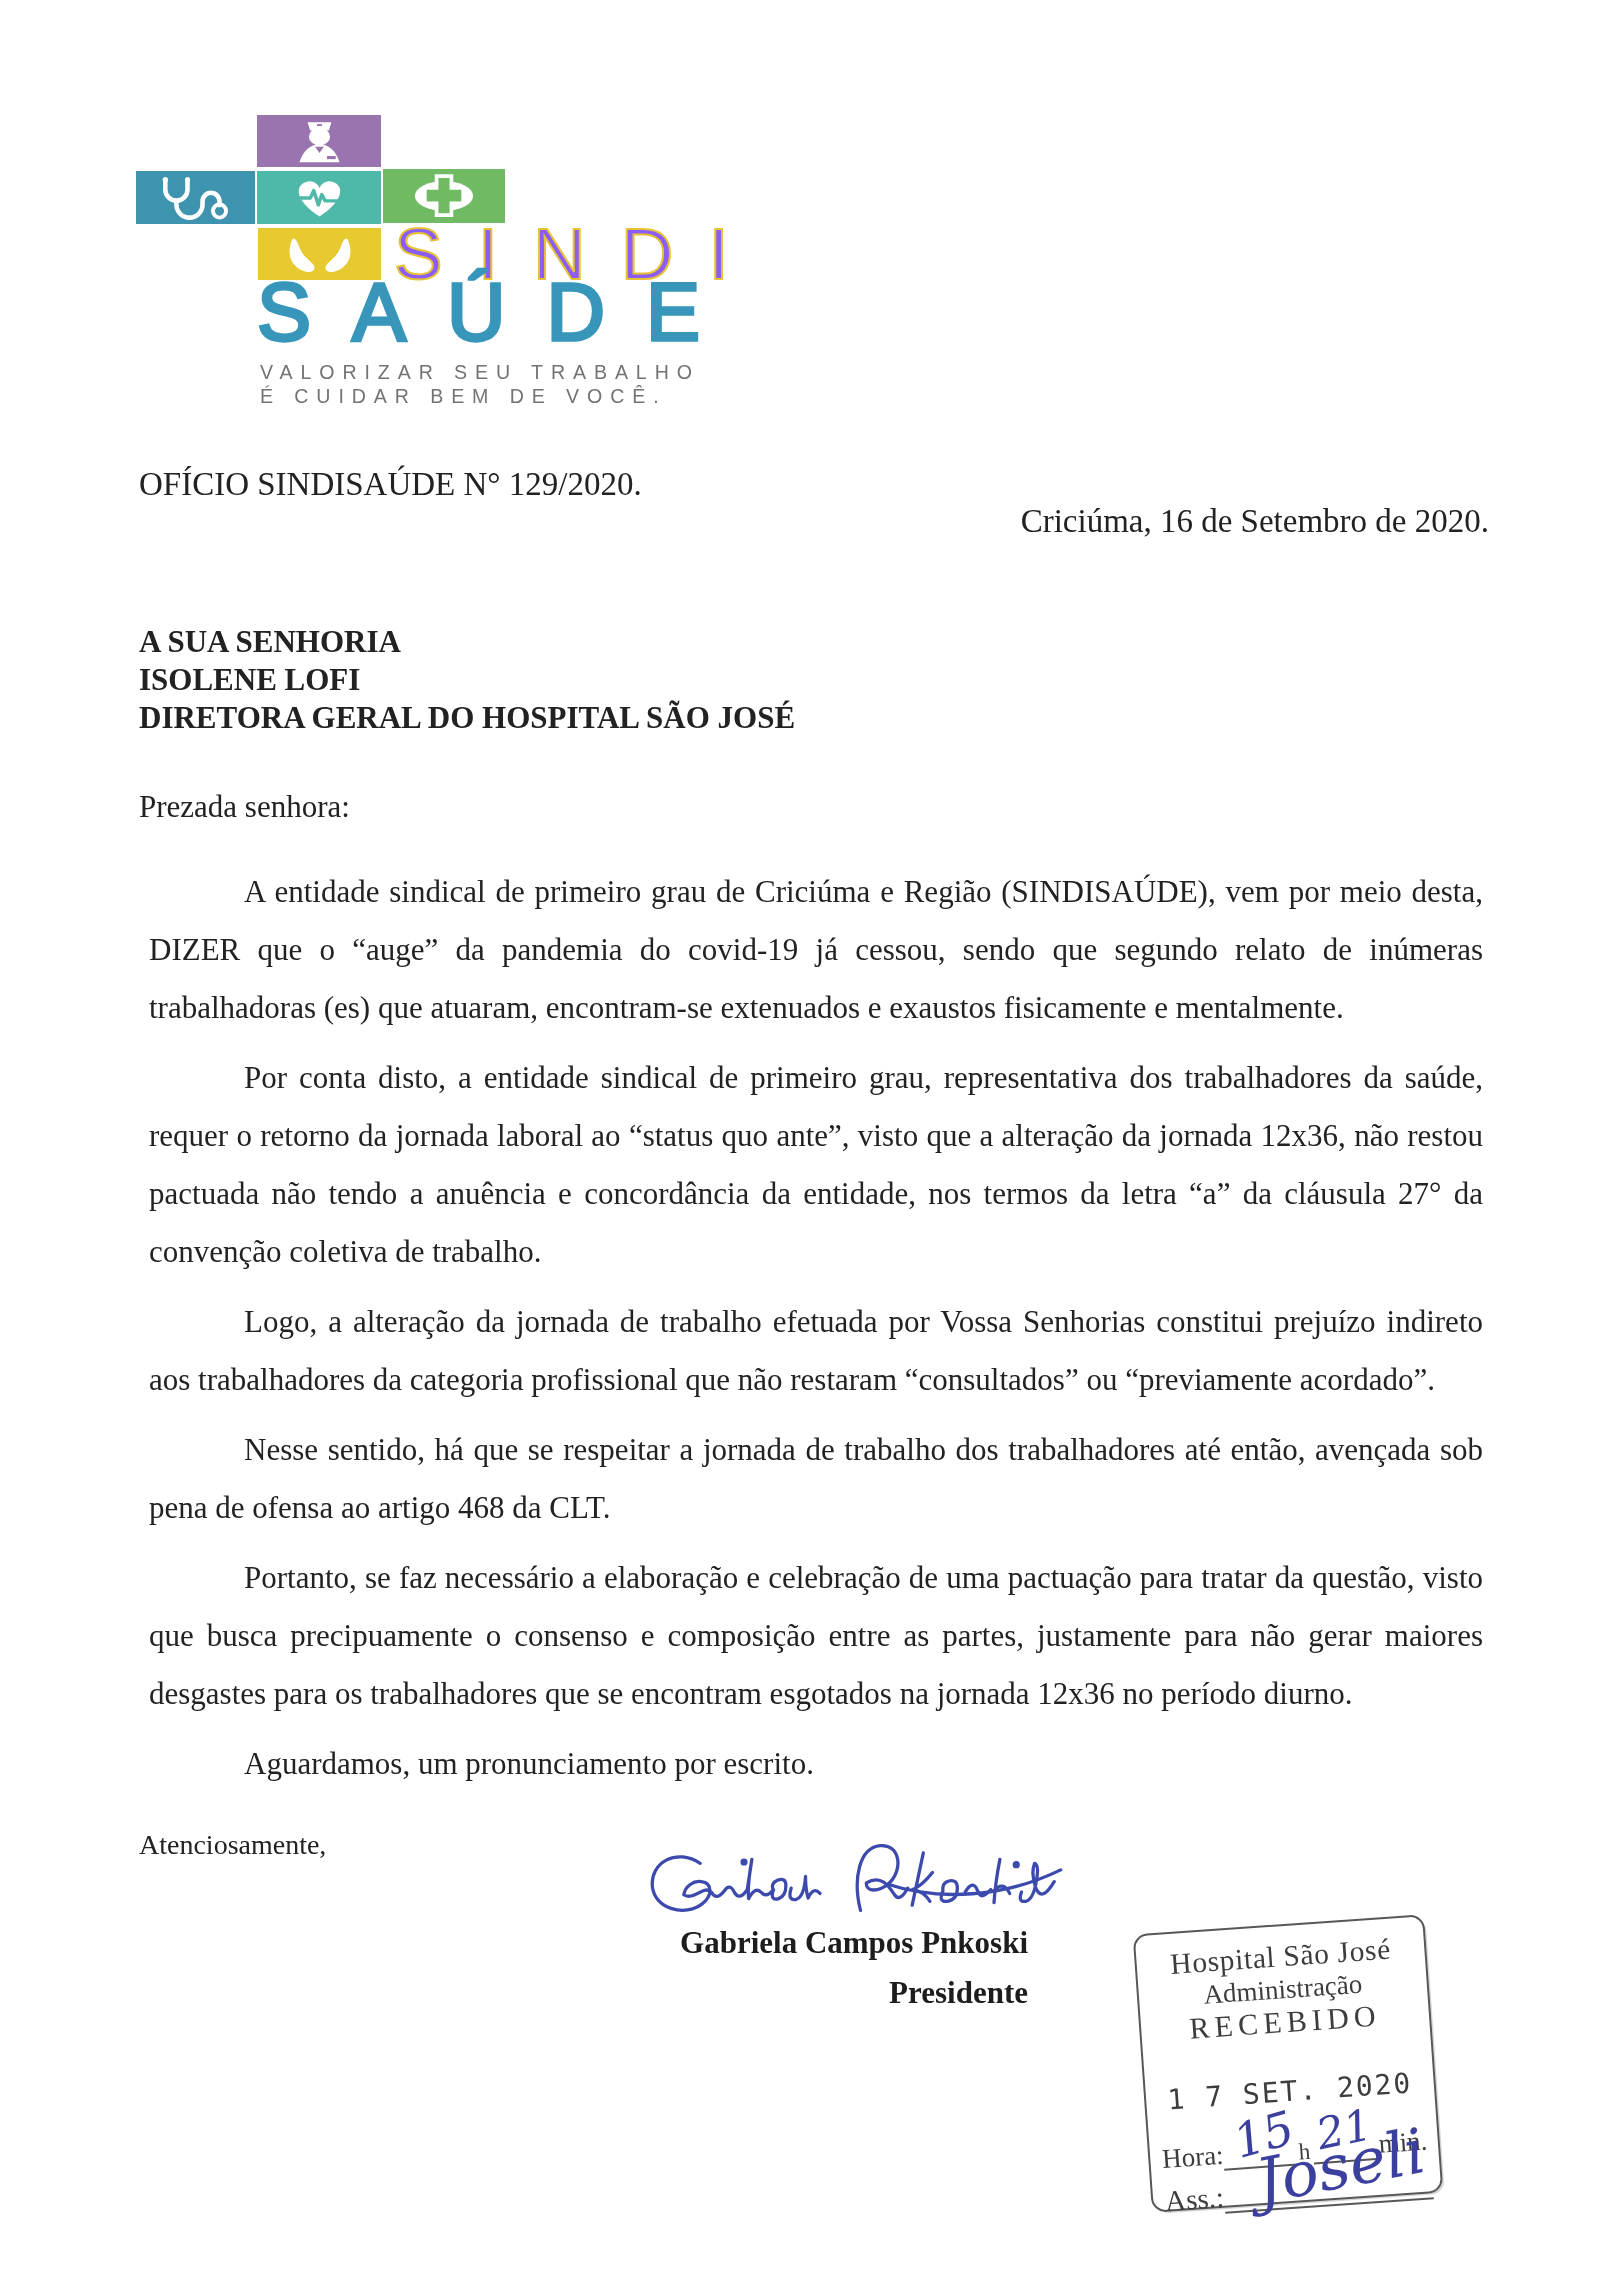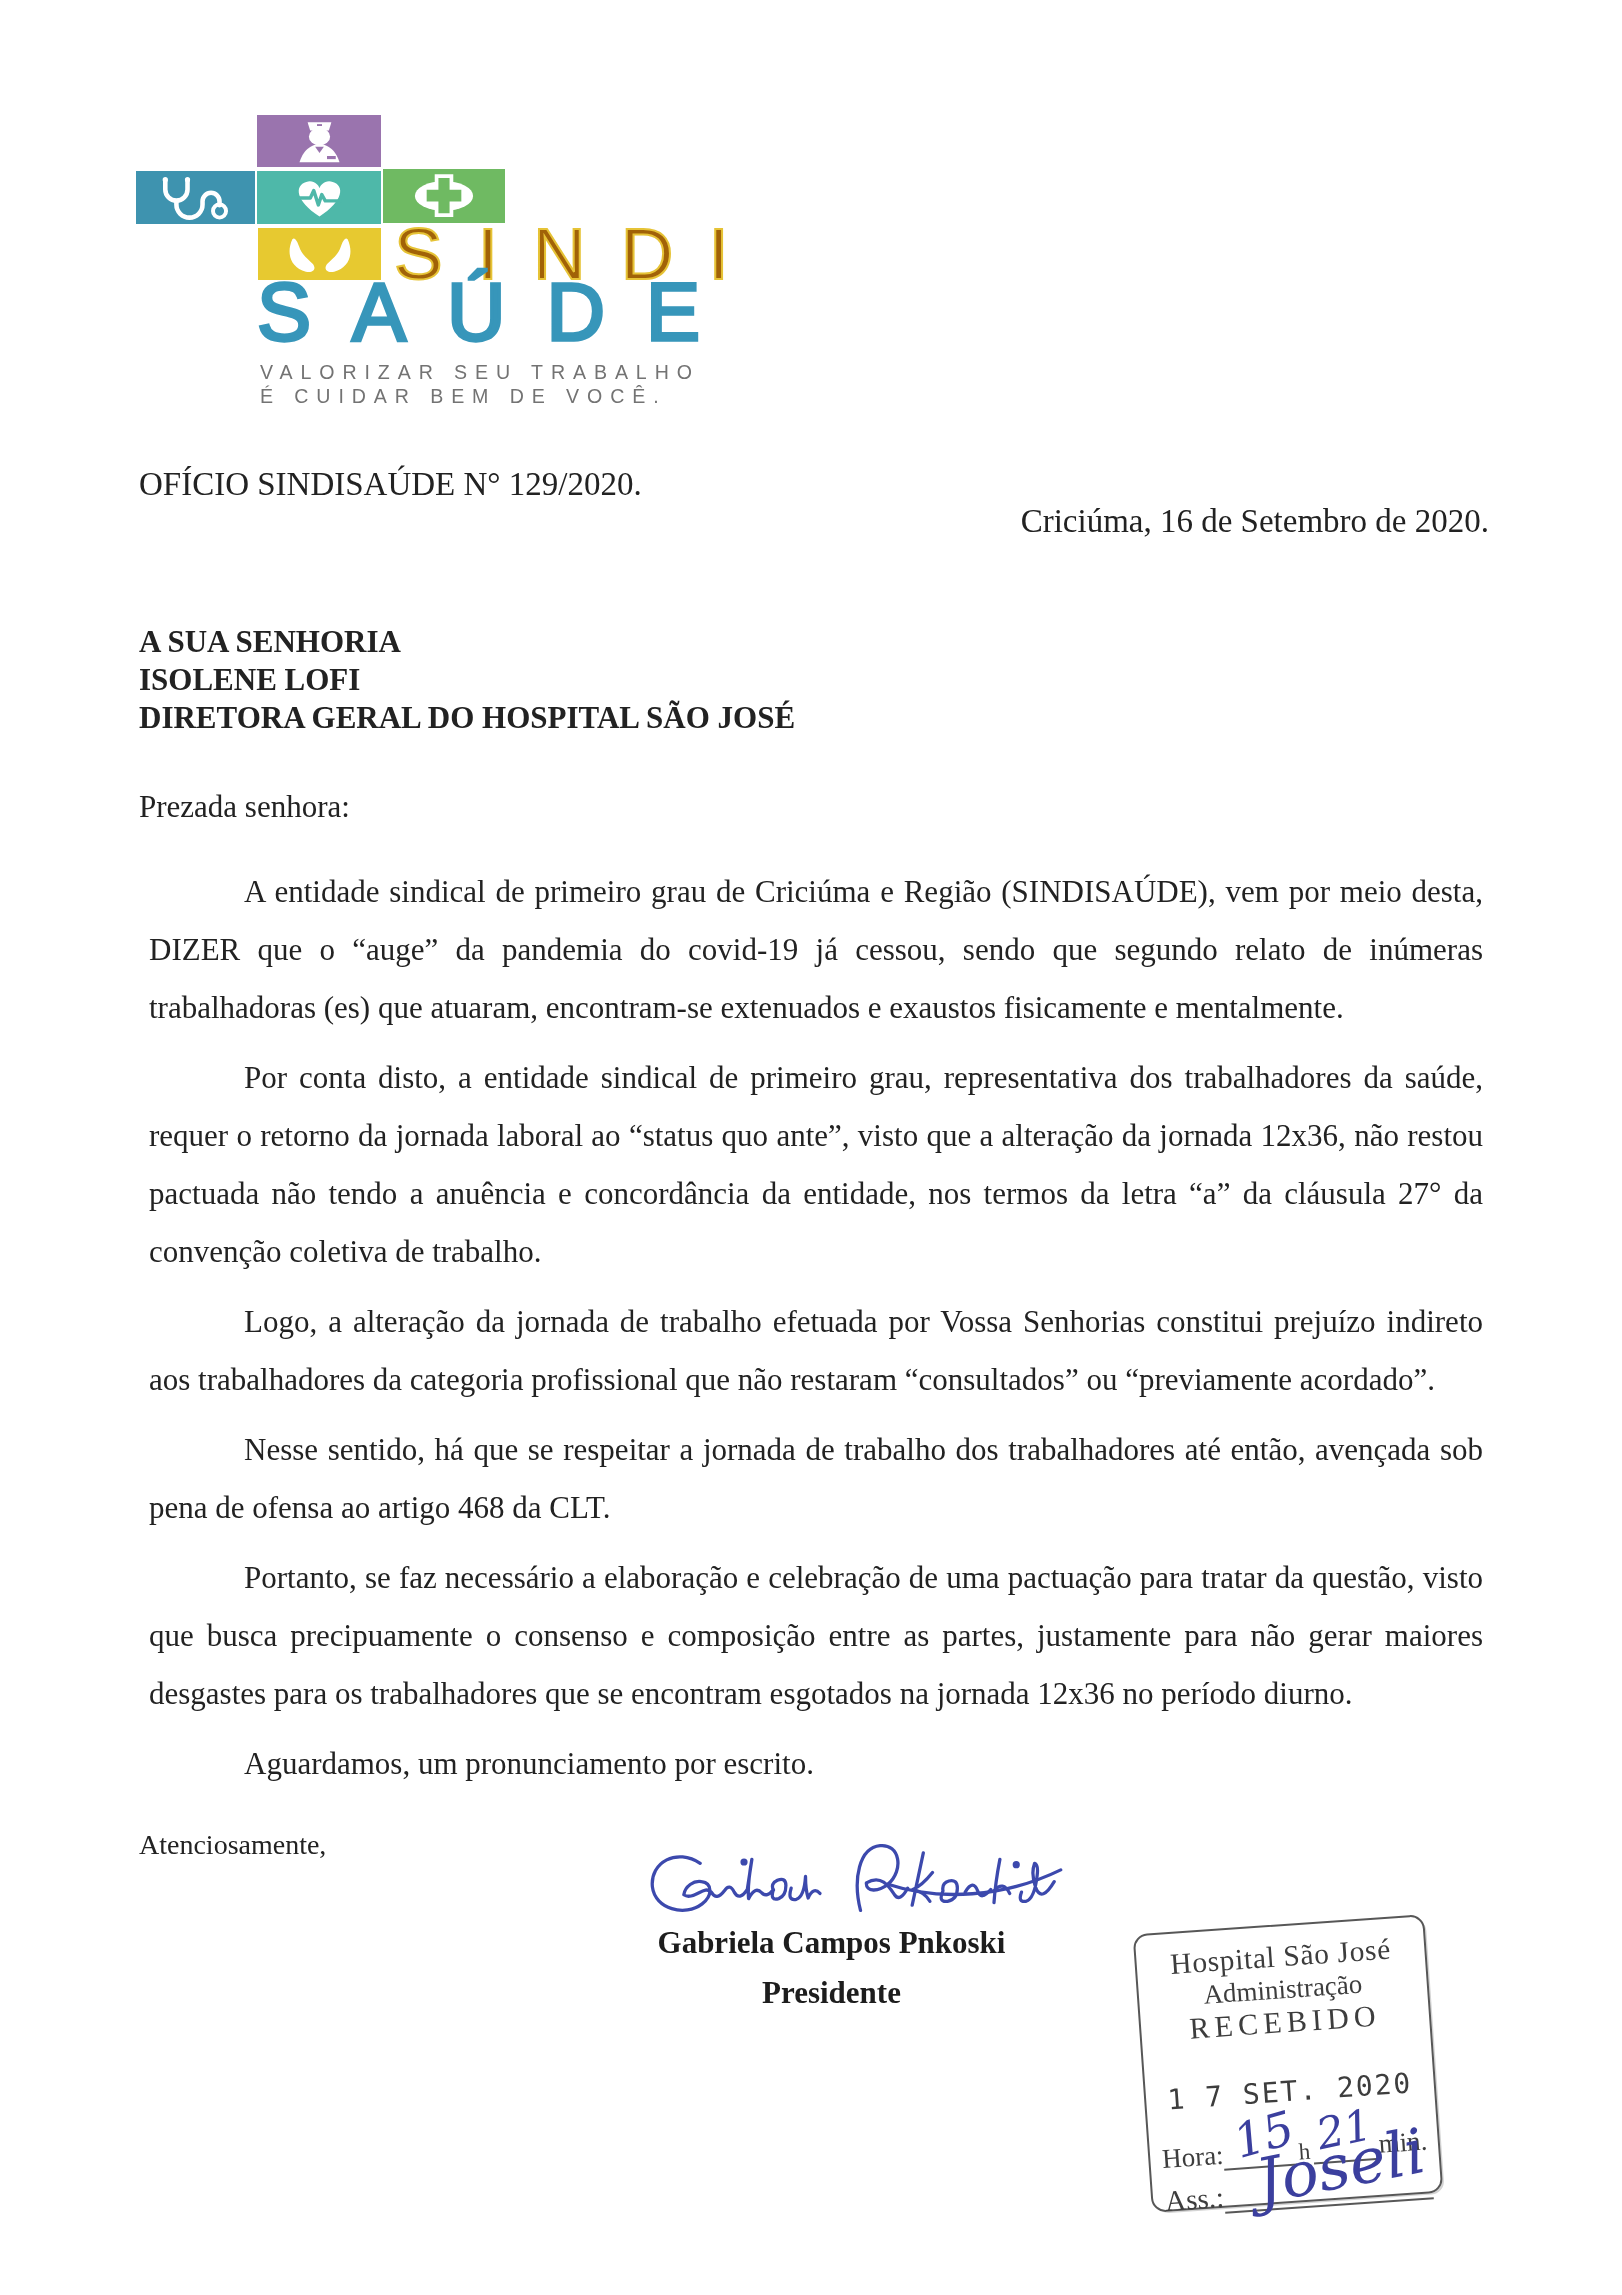--- a/index.html
+++ b/index.html
@@ -11,21 +11,21 @@
   .logo{position:absolute;left:134px;top:115px;width:654px;height:288px;}
   .tile{position:absolute;display:flex;align-items:center;justify-content:center;}
   .tile svg{display:block;}
   .tile-purple{left:123px;top:0;width:124px;height:52px;background:#9a74ae;}
   .tile-blue{left:2px;top:56px;width:119px;height:53px;background:#3e93af;}
   .tile-teal{left:123px;top:56px;width:124px;height:53px;background:#4eb8a9;}
   .tile-green{left:249px;top:54px;width:122px;height:54px;background:#6fba62;}
   .tile-yellow{left:124px;top:113px;width:123px;height:52px;background:#e7c930;}
   .logo-sindi{
     position:absolute;left:260px;top:102px;font-family:"Liberation Sans",sans-serif;
-    font-size:73px;line-height:1;color:#a16207;letter-spacing:35px;white-space:nowrap;
+    font-size:73px;line-height:1;color:#8b5cf6;letter-spacing:35px;white-space:nowrap;
     -webkit-text-stroke:2px #e6c336;
   }
   .logo-saude{
     position:absolute;left:123px;top:157px;font-family:"Liberation Sans",sans-serif;
     font-size:81px;line-height:1;font-weight:normal;color:#3796ba;letter-spacing:41px;
     white-space:nowrap;-webkit-text-stroke:3.3px #3796ba;
   }
   .logo-tagline{
     position:absolute;left:126px;top:245px;font-family:"Liberation Sans",sans-serif;
     font-size:19.6px;line-height:24px;letter-spacing:7.9px;color:#737373;white-space:nowrap;
@@ -34,21 +34,21 @@
   .ref-line{position:absolute;left:139px;top:466px;font-size:33px;white-space:nowrap;}
   .date-line{position:absolute;right:134px;top:503px;font-size:33px;white-space:nowrap;}
   .recipient{position:absolute;left:139px;top:623px;font-size:31px;font-weight:bold;line-height:38px;}
   .salutation{position:absolute;left:139px;top:789px;font-size:31px;}
   .body-text{position:absolute;left:137px;top:851px;width:1358px;font-size:31px;line-height:58px;}
   .body-text p{margin:12px;text-indent:95px;text-align:justify;}
   .farewell{position:absolute;left:139px;top:1829px;font-size:28px;}
   
   .sig-script{position:absolute;left:638px;top:1837px;width:445px;height:105px;}
   .sig-name{
-    position:absolute;left:635px;top:1924px;width:393px;text-align:center;
+    position:absolute;left:635px;top:1924px;width:393px;text-align:right;
     font-size:31px;font-weight:bold;line-height:38px;color:#1d1d1d;
   }
   .sig-title{margin-top:11.8px;}
   
   .stamp{
     position:absolute;left:1142px;top:1924px;width:288px;height:275px;
     transform:rotate(-4deg);border:2.6px solid rgba(58,58,58,.85);border-radius:14.4px;
     color:#3d3d3d;font-family:"Liberation Serif",serif;overflow:visible;
     box-shadow:2.6px 2.6px 0 -1.3px rgba(58,58,58,.22);
   }

